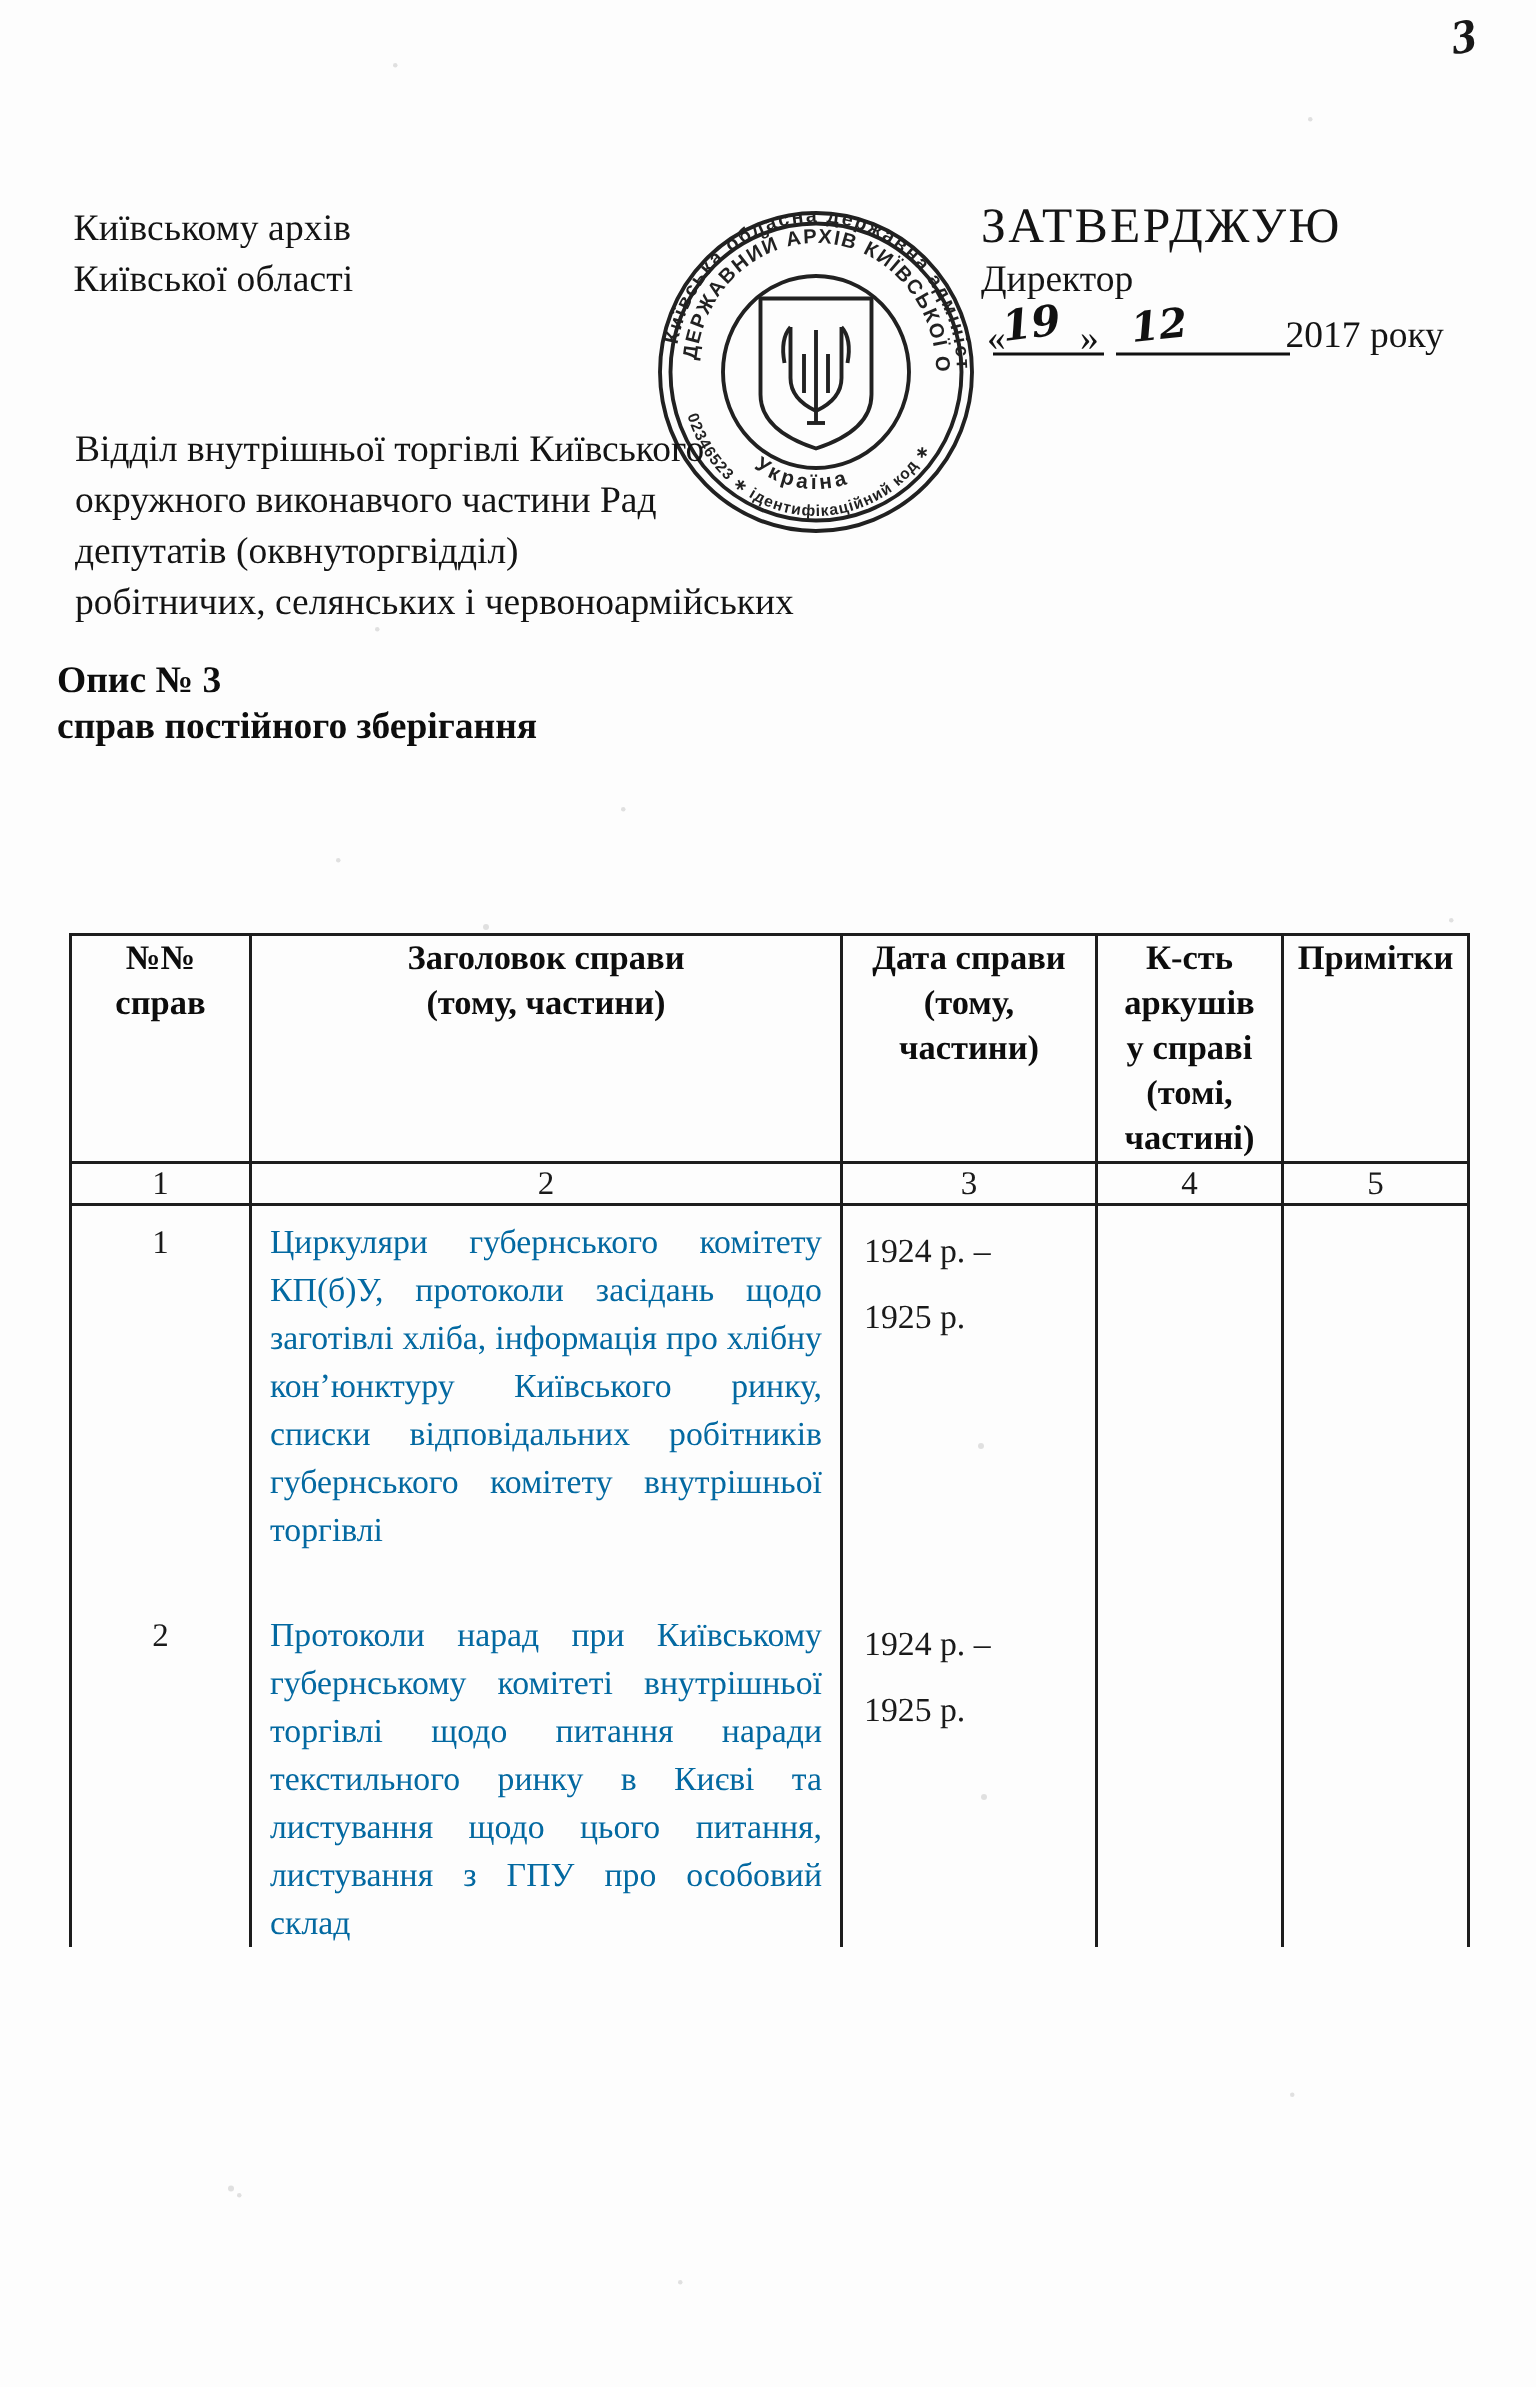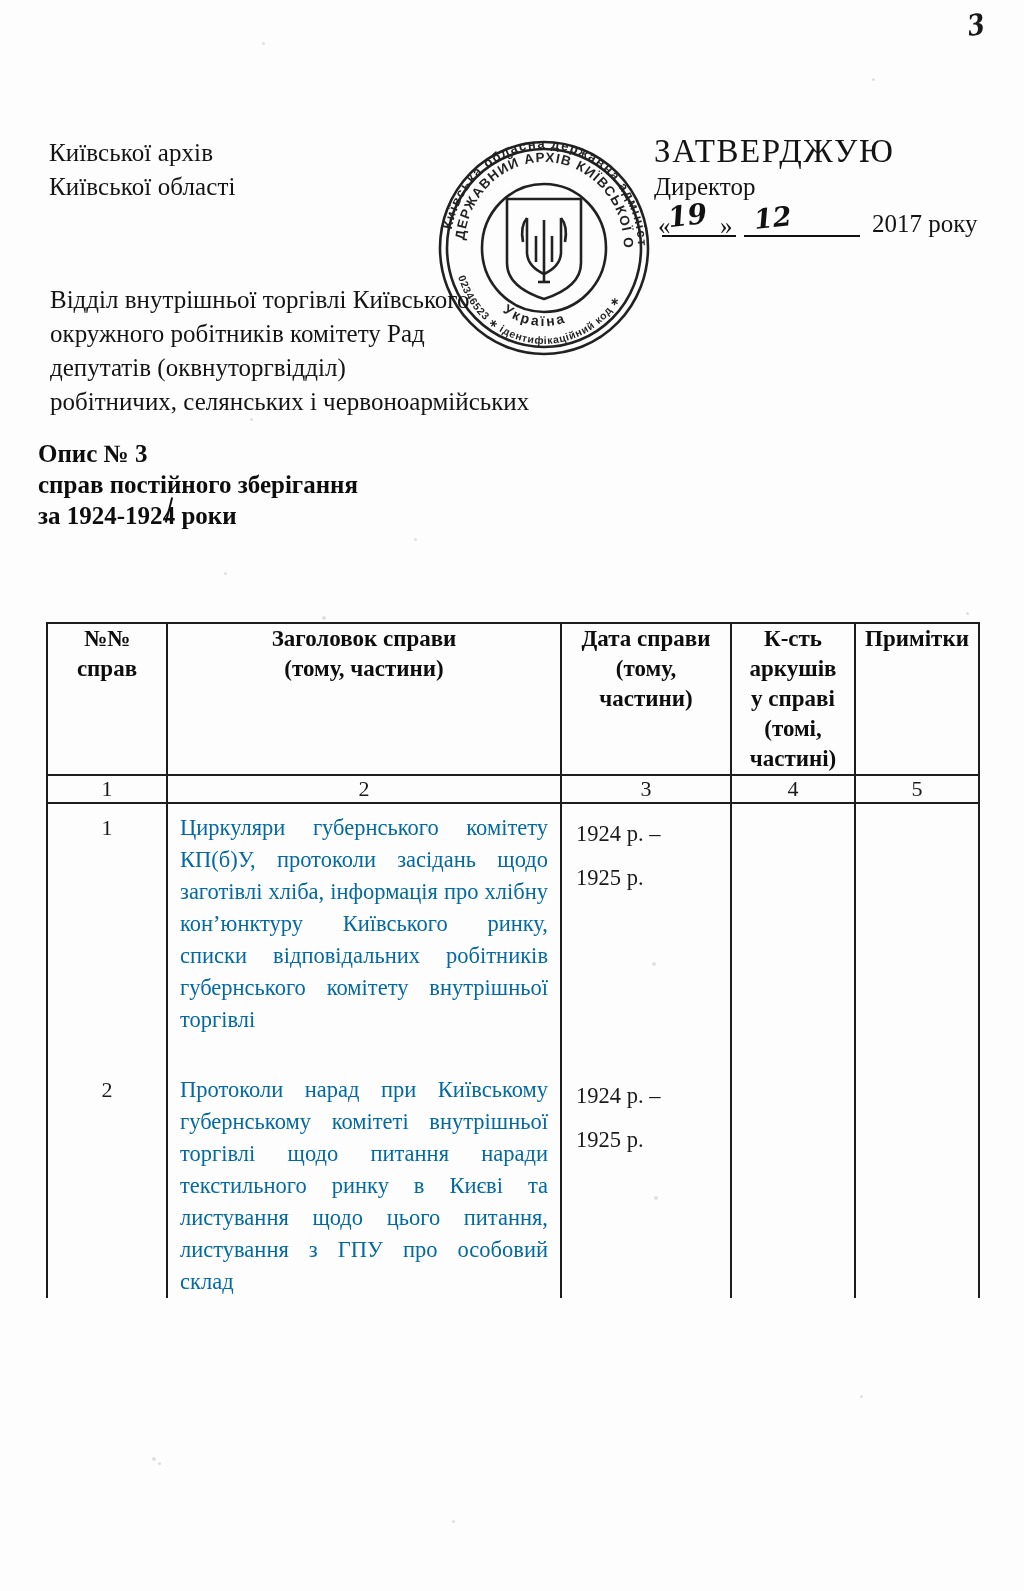--- a/index.html
+++ b/index.html
@@ -118,21 +118,21 @@
   }
   .date-rule-1 {
     position: absolute; left: 8px; top: 30px; width: 74px;
     border-bottom: 2px solid #111;
   }
   .date-rule-2 {
     position: absolute; left: 90px; top: 30px; width: 116px;
     border-bottom: 2px solid #111;
   }
   .date-year {
-    position: absolute; left: 218px; top: 2px; font-size: 25px;
+    position: absolute; left: 203px; top: 2px; font-size: 25px;
   }
 
   
   .stamp {
     position: absolute;
     left: 428px;
     top: 132px;
     width: 232px;
     height: 224px;
     z-index: 3;
@@ -264,21 +264,21 @@
   }
 </style>
 </head>
 <body>
 
 <div class="page">
 
   <div class="page-number">3</div>
 
   <div class="archive-name">
-    <div>Київської архів</div>
+    <div>Київському архів</div>
     <div>Київської області</div>
   </div>
 
   <div class="approval">
     <div class="appr-word">ЗАТВЕРДЖУЮ</div>
     <div class="appr-role">Директор</div>
 
 
     <div class="appr-date-row">
       <span class="date-quote-l">«</span>
@@ -324,29 +324,28 @@
       <path d="M99 86 q-7 8 -4 24"></path>
       <path d="M133 86 q7 8 4 24"></path>
       <path d="M108 104 v26"></path>
       <path d="M124 104 v26"></path>
       <path d="M110 150 h12"></path>
     </g>
   </svg>
 
   <div class="dept">
     <div>Відділ внутрішньої торгівлі Київського</div>
-    <div>окружного робітників комітету Рад</div>
+    <div>окружного виконавчого частини Рад</div>
     <div>депутатів (оквнуторгвідділ)</div>
     <div>робітничих, селянських і червоноармійських</div>
   </div>
 
   <div class="fund">
     <div>Опис № 3</div>
     <div>справ постійного зберігання</div>
-    <div><span>за 1924-192</span><span class="yr-correct">4</span><span> роки</span></div>
   </div>
 
   <table class="inventory">
     <colgroup>
       <col class="col1">
         <col class="col2">
         <col class="col3">
         <col class="col4">
         <col class="col5">
     </colgroup>

